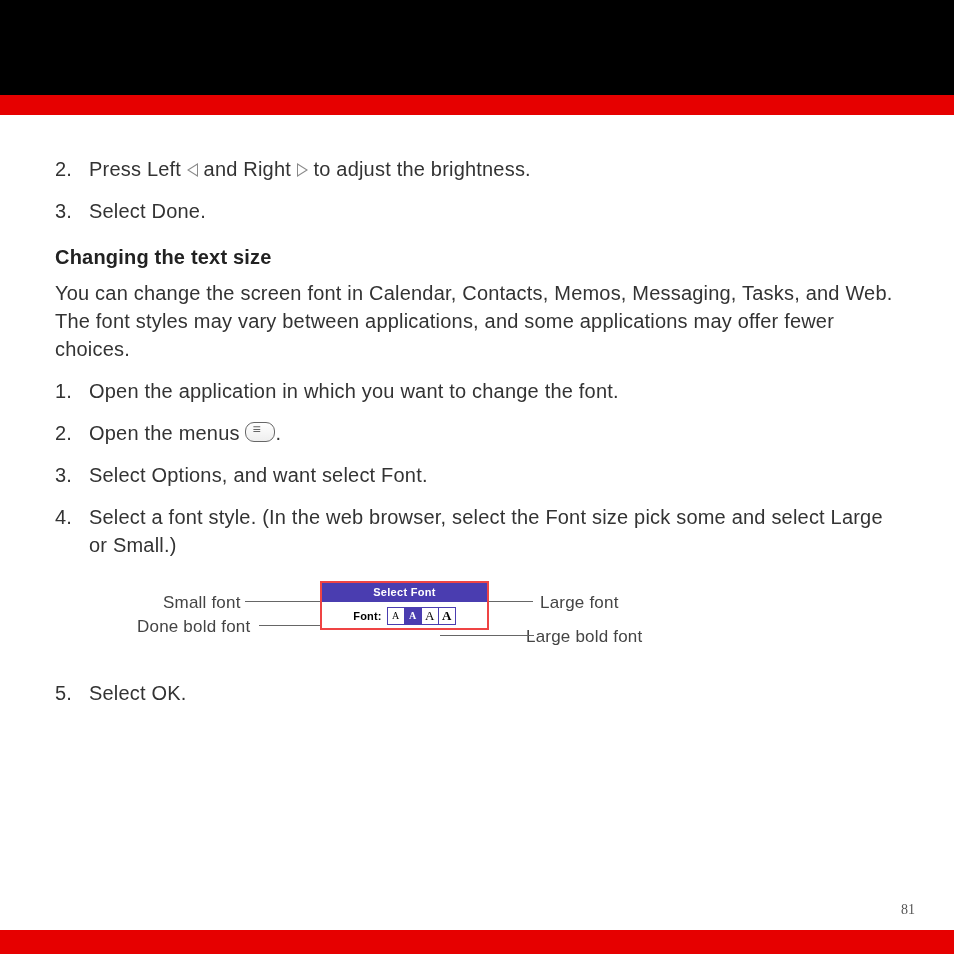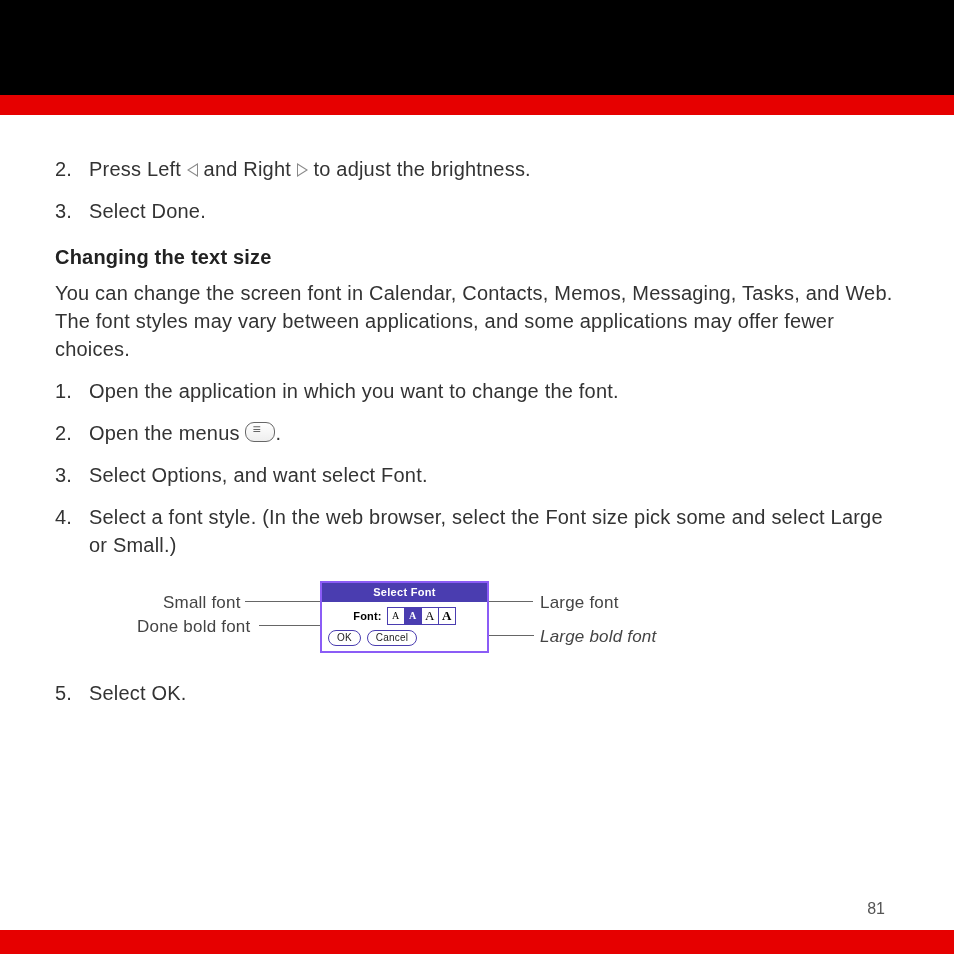--- a/index.html
+++ b/index.html
@@ -123,21 +123,21 @@
   }
   .figline {
     position:absolute;
     height:1px;
     background:#666;
   }
   .dialog {
     position:absolute;
     left:225px; top:4px;
     width:165px;
-    border:2px solid #8b5cf6;
+    border:2px solid #ef4444;
     background:#fff;
     font-family: Arial, sans-serif;
   }
   .dlg-title {
     background:#4a3db0;
     color:#fff;
     text-align:center;
     font-size:11px;
     font-weight:700;
     padding:2px 0;
@@ -179,24 +179,25 @@
     border-radius:9px;
     font-size:10px;
     padding:0 8px;
     line-height:14px;
     background:#fff;
     color:#222;
     font-family: Arial, sans-serif;
   }
   .page-num {
     position:absolute;
-    right:69px;
+    right:39px;
     bottom:36px;
-    font-size:16px;
+    font-size:14px;
     color:#555;
+    font-family:Liberation Serif, serif;
   }
   .bottom-red {
     position:absolute;
     left:0; bottom:0;
     width:100%;
     height:24px;
     background:#e60000;
   }
   .page-wrap {
     position:relative;
@@ -253,38 +254,34 @@
     <div class="figure">
       <div class="fig-label" style="left:68px; top:14px;">Small font</div>
       <div class="figline" style="left:150px; top:24px; width:120px;"></div>
 
       <div class="fig-label" style="left:42px; top:38px;">Done bold font</div>
       <div class="figline" style="left:164px; top:48px; width:120px;"></div>
 
       <div class="fig-label" style="left:445px; top:14px;">Large font</div>
       <div class="figline" style="left:330px; top:24px; width:108px;"></div>
 
-      <div class="fig-label" style="left:445px; top:48px;font-style:italic;">Large bold font</div>
+      <div class="fig-label" style="left:431px; top:48px;">Large bold font</div>
       <div class="figline" style="left:345px; top:58px; width:94px;"></div>
 
       <div class="dialog">
         <div class="dlg-title">Select Font</div>
         <div class="dlg-body">
           <span>Font:</span>
           <div class="font-cells">
             <div class="font-cell" style="font-size:10px;">A</div>
             <div class="font-cell sel" style="font-size:10px;">A</div>
             <div class="font-cell lg">A</div>
             <div class="font-cell lgb">A</div>
           </div>
         </div>
-        <div class="dlg-buttons">
-          <div class="pill-btn">OK</div>
-          <div class="pill-btn">Cancel</div>
-        </div>
       </div>
     </div>
 
     <div class="ol">
       <div class="li">
         <div class="num">5.</div>
         <div class="txt">Select OK.</div>
       </div>
     </div>
 

